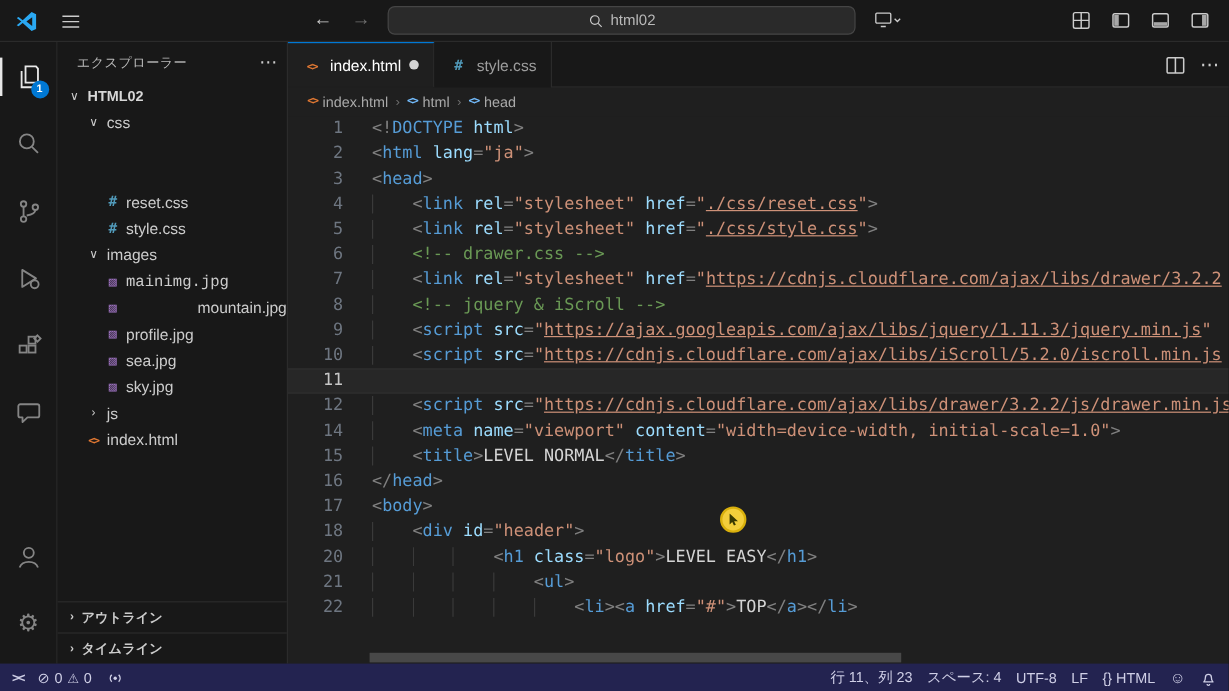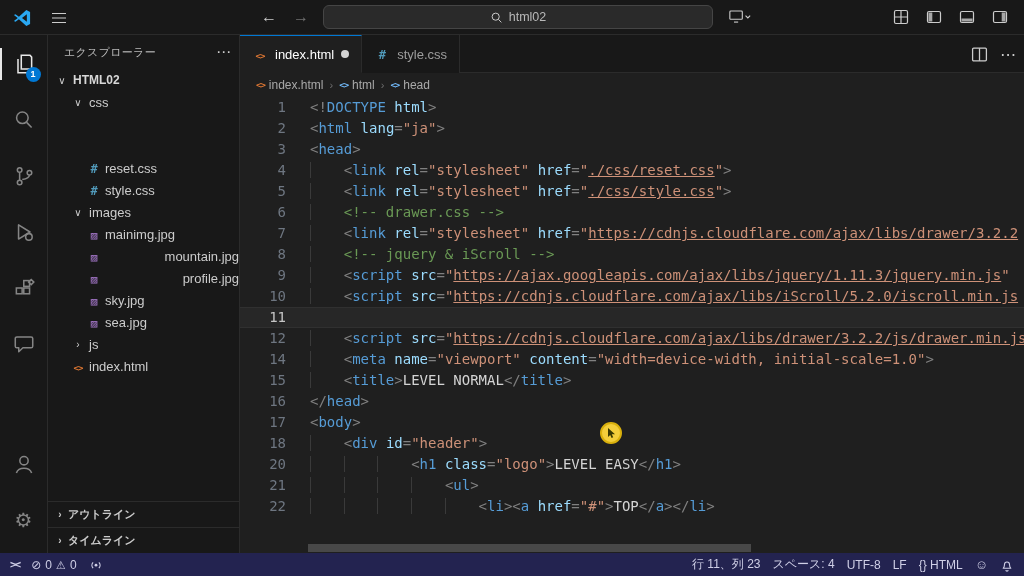--- a/index.html
+++ b/index.html
@@ -233,39 +233,39 @@
             <span class="tlabel">reset.css</span>
           </div>
           <div class="titem" style="padding-left: 38px;">
             <span class="ficon css"></span>
             <span class="tlabel">style.css</span>
           </div>
           <div class="titem" style="padding-left: 22px;">
             <span class="twisty">∨</span>
             <span class="tlabel">images</span>
           </div>
+          <div class="titem" style="padding-left: 38px; font-family: Liberation Mono, monospace;">
+            <span class="ficon image"></span>
+            <span class="tlabel">mainimg.jpg</span>
+          </div>
+          <div class="titem" style="padding-left: 38px; justify-content: space-between;">
+            <span class="ficon image"></span>
+            <span class="tlabel">mountain.jpg</span>
+          </div>
           <div class="titem" style="padding-left: 38px;">
             <span class="ficon image"></span>
-            <span class="tlabel">mainimg.jpg</span>
-          </div>
-          <div class="titem" style="padding-left: 38px; justify-content: space-between;">
-            <span class="ficon image"></span>
-            <span class="tlabel">mountain.jpg</span>
-          </div>
-          <div class="titem" style="padding-left: 38px; justify-content: space-between;">
-            <span class="ficon image"></span>
             <span class="tlabel">profile.jpg</span>
           </div>
           <div class="titem" style="padding-left: 38px;">
             <span class="ficon image"></span>
+            <span class="tlabel">sea.jpg</span>
+          </div>
+          <div class="titem" style="padding-left: 38px;">
+            <span class="ficon image"></span>
             <span class="tlabel">sky.jpg</span>
-          </div>
-          <div class="titem" style="padding-left: 38px;">
-            <span class="ficon image"></span>
-            <span class="tlabel">sea.jpg</span>
           </div>
           <div class="titem" style="padding-left: 22px;">
             <span class="twisty">›</span>
             <span class="tlabel">js</span>
           </div>
           <div class="titem" style="padding-left: 22px;">
             <span class="ficon html"></span>
             <span class="tlabel">index.html</span>
           </div>
         </div>

